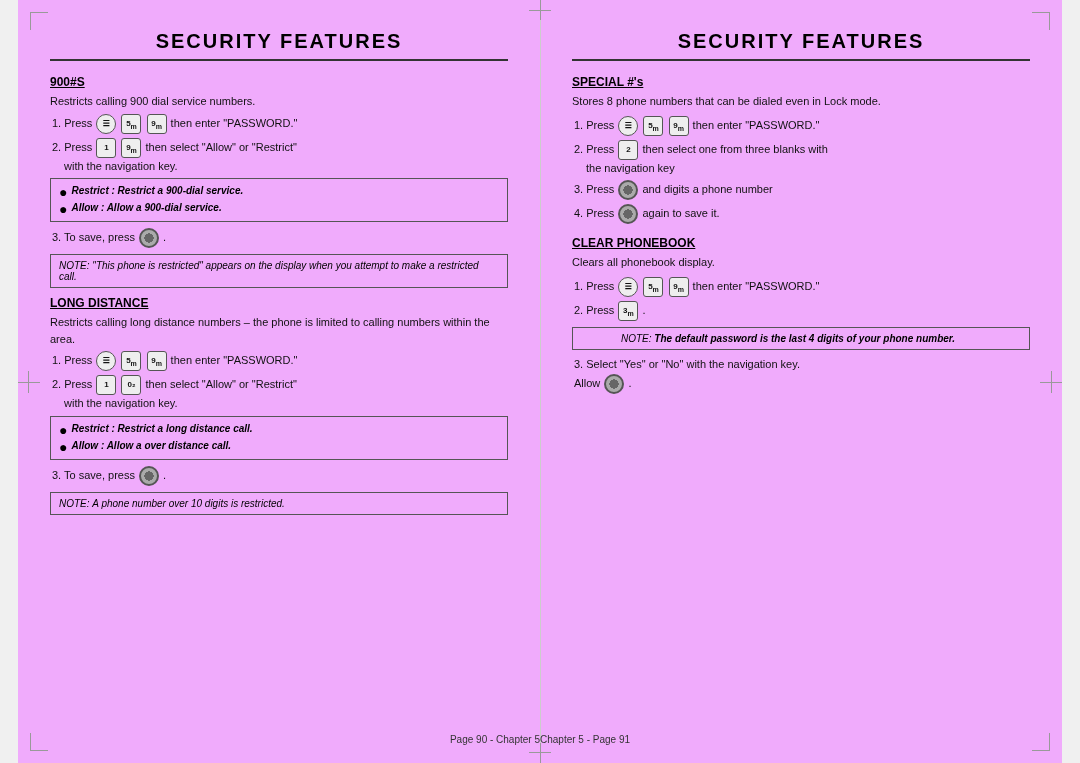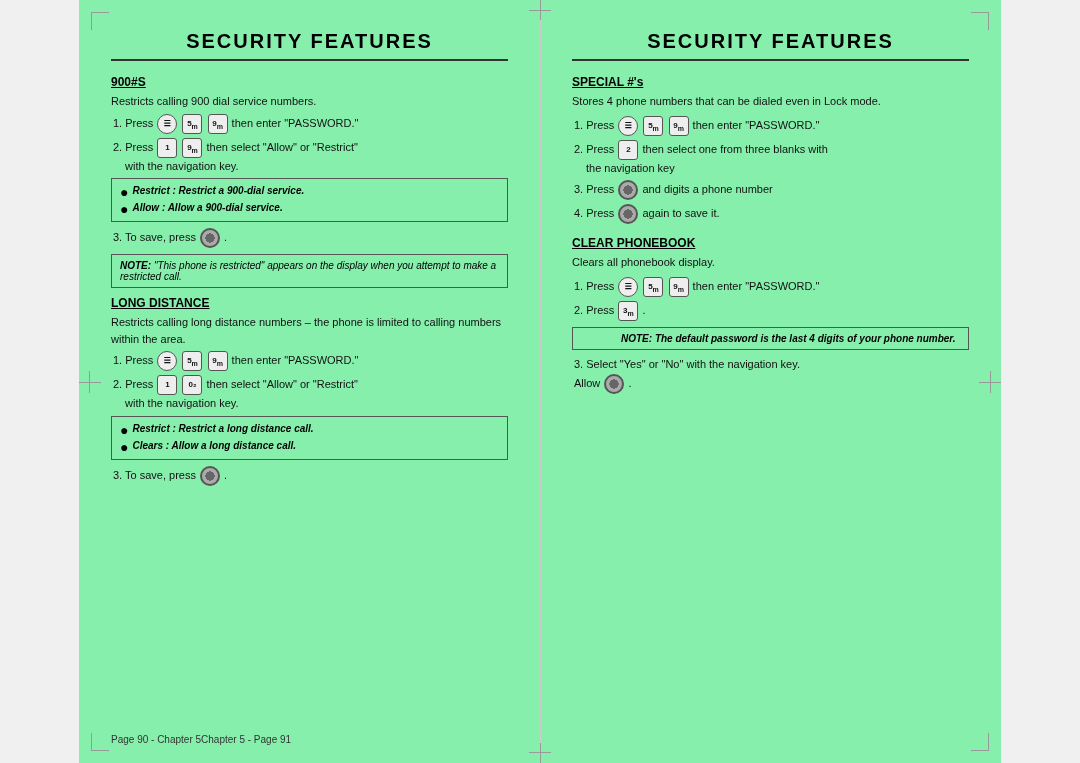--- a/index.html
+++ b/index.html
@@ -5,23 +5,23 @@
     * { margin: 0; padding: 0; box-sizing: border-box; }
     body {
       background: #f0f0f0;
       display: flex;
       justify-content: center;
       align-items: center;
       min-height: 100vh;
       font-family: Arial, sans-serif;
     }
     .page {
-      width: 922px;
+      width: 1044px;
       height: 763px;
-      background: #86efac;
+      background: #f0abfc;
       display: flex;
       position: relative;
       overflow: hidden;
     }
     
     .corner-mark {
       position: absolute;
       width: 18px;
       height: 18px;
       border-color: #999;
@@ -143,21 +143,21 @@
 
     
     .note-box {
       border: 1.5px solid #555;
       padding: 5px 8px;
       margin: 6px 0;
       font-size: 10px;
       font-family: Arial, sans-serif;
     }
     .note-box .note-label {
-      font-weight: 700;
+      font-weight: 400;
       font-style: italic;
       text-align: center;
     }
     .note-box .note-text {
       font-style: italic;
     }
 
     
     .bullet-box {
       border: 1.5px solid #555;
@@ -180,21 +180,21 @@
       margin-top: 1px;
     }
 
     
     .footer {
       position: absolute;
       bottom: 18px;
       left: 0;
       right: 0;
       display: flex;
-      justify-content: flex-start;
+      justify-content: center;
       padding: 0 32px;
       font-size: 10px;
       color: #333;
       font-family: Arial, sans-serif;
     }
 
     .mt4 { margin-top: 4px; }
     .mt6 { margin-top: 6px; }
     .mt8 { margin-top: 8px; }
     .mt10 { margin-top: 12px; }
@@ -281,37 +281,41 @@
     </div>
     <div class="step-line indent">with the navigation key.</div>
 
     <div class="bullet-box mt4">
       <div class="bullet-item">
         <span class="bullet-dot">●</span>
         <span>Restrict : Restrict a long distance call.</span>
       </div>
       <div class="bullet-item mt2">
         <span class="bullet-dot">●</span>
-        <span>Clears : Allow a long distance call.</span>
+        <span>Allow : Allow a over distance call.</span>
       </div>
     </div>
 
     <div class="step-line mt4">
       <span>3. To save, press</span>
       <span class="save-btn"></span>
       <span>.</span>
     </div>
 
+    <div class="note-box mt6">
+      <span class="note-label">NOTE:</span>
+      <span class="note-text">A phone number over 10 digits is restricted.</span>
+    </div>
   </div>
 
   <div class="col">
     <div class="section-title">SECURITY FEATURES</div>
 
     <div class="sub-heading">SPECIAL #'s</div>
-    <div class="body-text mt2">Stores 4 phone numbers that can be dialed even in Lock mode.</div>
+    <div class="body-text mt2">Stores 8 phone numbers that can be dialed even in Lock mode.</div>
     <div class="step-line mt6">
       <span>1. Press</span>
       <span class="key-btn">☰</span>
       <span class="key-btn-sq">5<sub style="font-size:7px">m</sub></span>
       <span class="key-btn-sq">9<sub style="font-size:7px">m</sub></span>
       <span>then enter "PASSWORD."</span>
     </div>
     <div class="step-line mt4">
       <span>2. Press</span>
       <span class="key-btn-sq">2</span>

